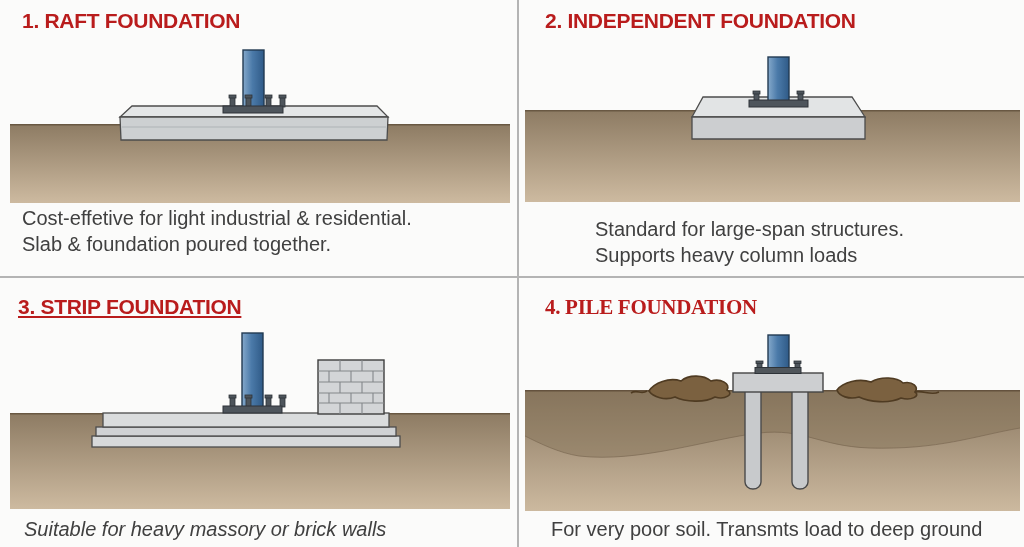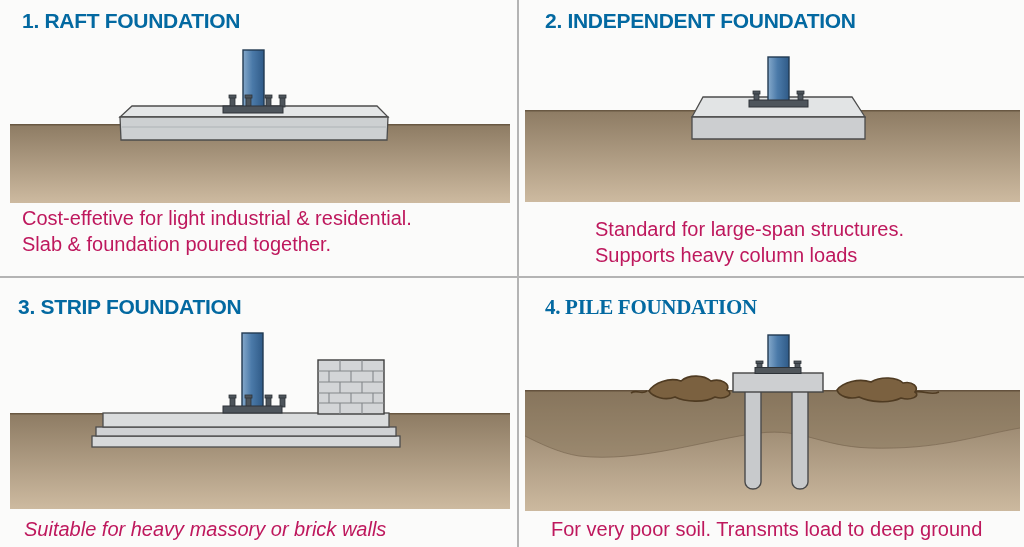--- a/index.html
+++ b/index.html
@@ -1,24 +1,24 @@
 <!DOCTYPE html>
 <html><head>
 <meta charset="utf-8">
 <style>
   html,body{margin:0;padding:0;background:#ffffff;}
   .canvas{width:1024px;height:547px;position:relative;font-family:"Liberation Sans",sans-serif;}
   .grid{display:grid;grid-template-columns:517px 505px;grid-template-rows:276px 269px;gap:2px;background:#b4b4b4;width:1024px;height:547px;}
   .panel{position:relative;background:#fbfbfa;overflow:hidden;}
   .panel svg{position:absolute;inset:0;display:block;}
-  .title{position:absolute;font-weight:bold;font-size:21px;letter-spacing:-0.3px;color:#0369a1;white-space:nowrap;}
-  .caption{position:absolute;font-size:20px;line-height:26px;color:#be185d;white-space:pre-line;}
+  .title{position:absolute;font-weight:bold;font-size:21px;letter-spacing:-0.3px;color:#b91c1c;white-space:nowrap;}
+  .caption{position:absolute;font-size:20px;line-height:26px;color:#404040;white-space:pre-line;}
   .t1{left:22px;top:9px;}   .c1{left:22px;top:205px;}
   .t2{left:26px;top:9px;}   .c2{left:32px;top:216px;margin-left:44px;}
-  .t3{left:18px;top:17px;}  .c3{left:24px;top:238px;font-style:italic;}
+  .t3{left:18px;top:17px;text-decoration:underline;}  .c3{left:24px;top:238px;font-style:italic;}
   .t4{left:26px;top:17px;font-family:Liberation Serif, serif;}  .c4{left:32px;top:238px;}
 </style>
 </head>
 <body>
 
 <div class="canvas">
   <div class="grid">
 
     <div class="panel">
       <svg viewBox="0 0 517 276" width="517" height="276">

